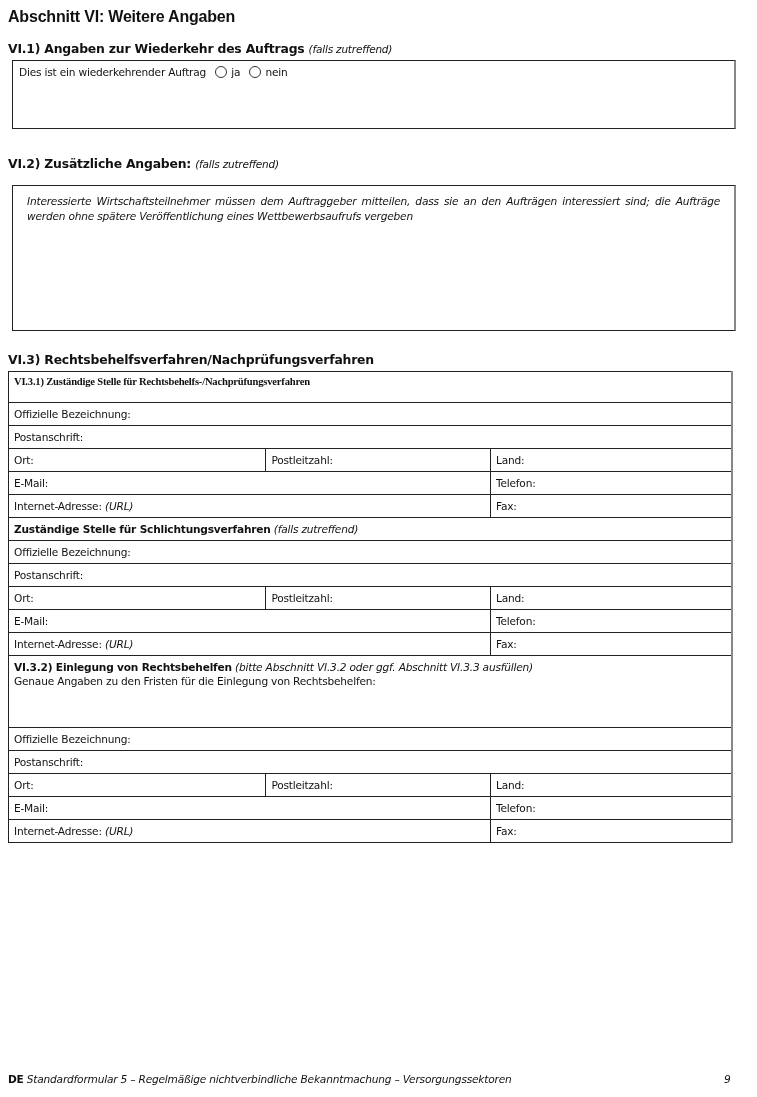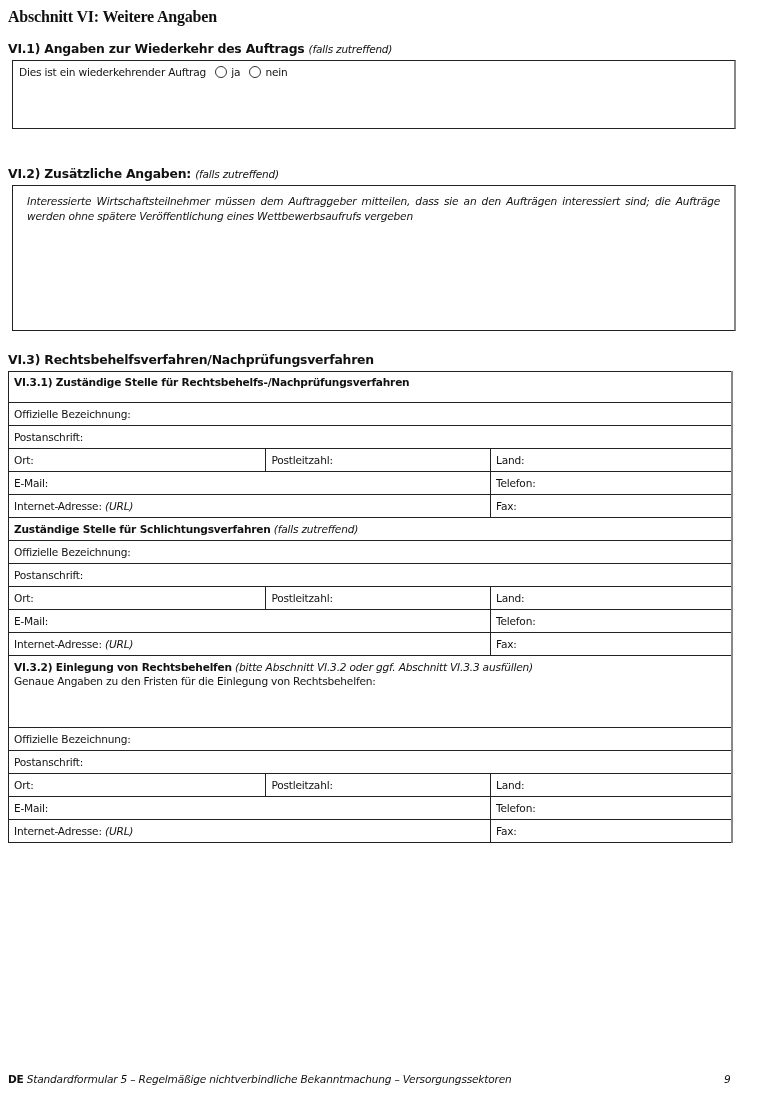--- a/index.html
+++ b/index.html
@@ -4,21 +4,21 @@
 <style>
   html, body { margin: 0; padding: 0; background: #ffffff; }
   body {
     width: 757px; height: 1097px; position: relative; overflow: hidden;
     font-family: "DejaVu Sans", "Liberation Sans", sans-serif;
     color: #111;
   }
   .abs { position: absolute; }
   .title {
     left: 8px; top: 8px; font-size: 16px; font-weight: bold; letter-spacing: -0.2px;
-    font-family: Liberation Serif, serif;
+    font-family: Liberation Sans, sans-serif;
   }
   .sec-head {
     left: 8px; font-size: 12.4px; font-weight: bold; letter-spacing: -0.2px;
   }
   .sec-head .note { font-weight: normal; font-style: italic; font-size: 10.5px; }
   .box {
     left: 12px; width: 724px; border: 1px solid #222;
     border-right: 2px solid #888; box-sizing: border-box;
   }
   .txt { font-size: 10.6px; letter-spacing: -0.2px; line-height: 15px; }
@@ -29,21 +29,21 @@
   }
   table.form {
     position: absolute; left: 8px; top: 371px; width: 725px;
     border-collapse: collapse; font-size: 10.6px; letter-spacing: -0.2px;
   }
   table.form td {
     border: 1px solid #222; padding: 0 5px; height: 23px; vertical-align: middle;
     box-sizing: border-box;
   }
   table.form td.rb { border-right: 2px solid #888; }
-  table.form tr.tall td { height: 31px; vertical-align: top; padding-top: 4px; }
+  table.form tr.tall td { height: 31px; vertical-align: top; padding-top: 4px; font-family: Liberation Serif, serif; }
   table.form tr.xtall td { height: 72px; vertical-align: top; padding-top: 4px; line-height: 14px; }
   .b { font-weight: bold; }
   .footer {
     left: 8px; top: 1073px; font-size: 10.6px; letter-spacing: -0.2px;
   }
   .pagenum { left: 724px; top: 1073px; font-size: 10.6px; font-style: italic; }
 </style>
 </head>
 <body>
 
@@ -54,21 +54,21 @@
   <span class="note">(falls zutreffend)</span>
 </div>
 <div class="abs box" style="top:60px; height:69px; padding:4px 6px;">
   <div class="txt">
     <span>Dies ist ein wiederkehrender Auftrag</span>
     <span class="radio"></span><span>ja</span>
     <span class="radio"></span><span>nein</span>
   </div>
 </div>
 
-<div class="abs sec-head" style="top:166px;">
+<div class="abs sec-head" style="top:156px;">
   <span>VI.2)  Zusätzliche Angaben:</span>
   <span class="note">(falls zutreffend)</span>
 </div>
 <div class="abs box" style="top:185px; height:146px; padding:8px 14px;">
   <div class="txt it" style="text-align:justify;">Interessierte Wirtschaftsteilnehmer müssen dem Auftraggeber mitteilen, dass sie an den Aufträgen interessiert sind; die Aufträge werden ohne spätere Veröffentlichung eines Wettbewerbsaufrufs vergeben</div>
 </div>
 
 <div class="abs sec-head" style="top:352px;">
   <span>VI.3)  Rechtsbehelfsverfahren/Nachprüfungsverfahren</span>
 </div>

